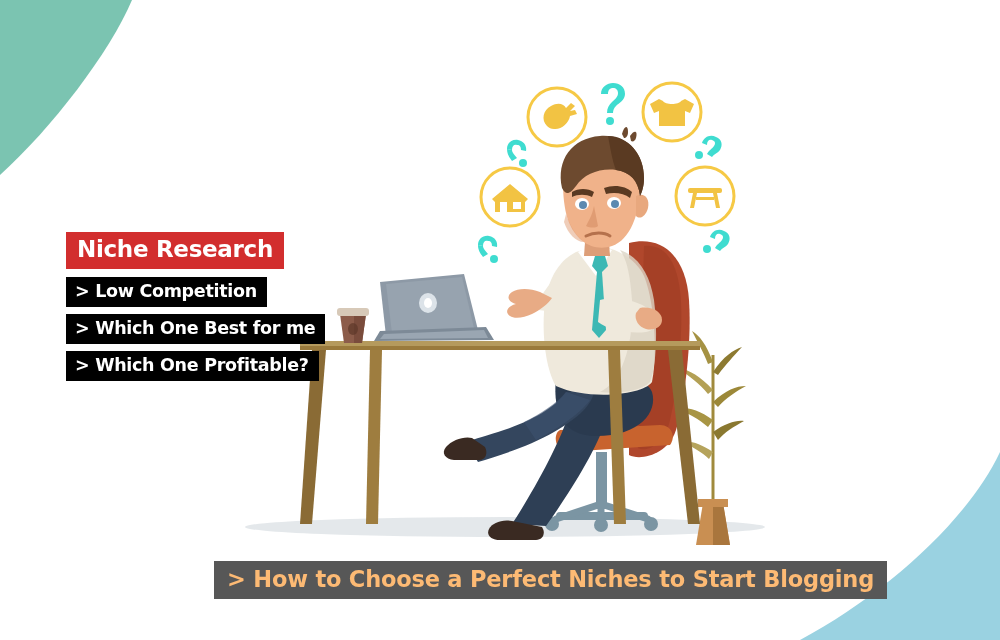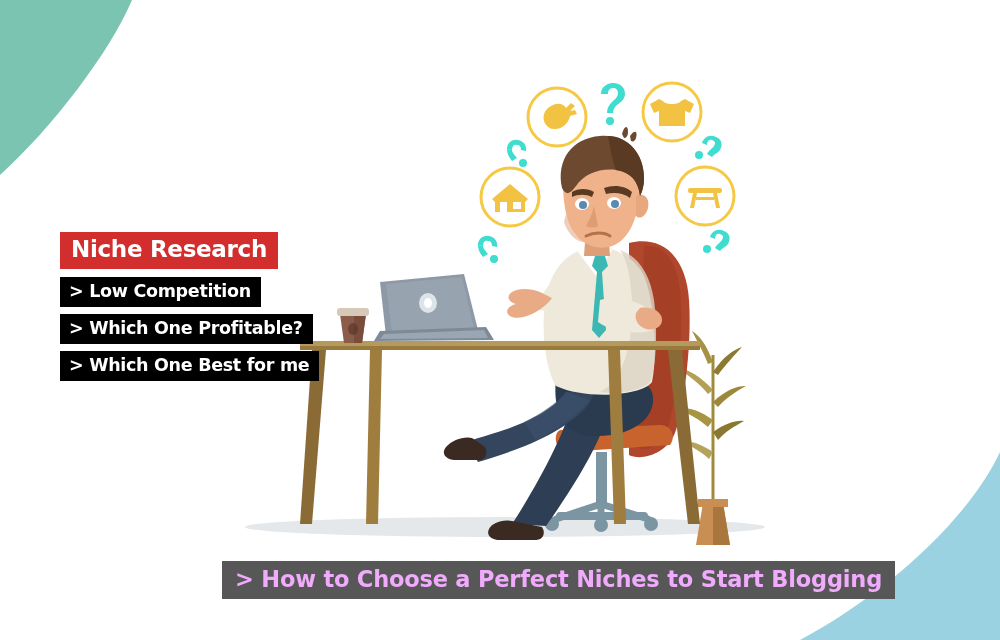--- a/index.html
+++ b/index.html
@@ -22,21 +22,21 @@
     left: 0;
     top: 0;
     width: 1000px;
     height: 640px;
     pointer-events: none;
   }
 
   
   #text-stack {
     position: absolute;
-    left: 60px;
+    left: 66px;
     top: 232px;
     display: flex;
     flex-direction: column;
     align-items: flex-start;
   }
   .label-box {
     display: inline-block;
     color: #ffffff;
     font-family: "DejaVu Sans", sans-serif;
     font-weight: bold;
@@ -57,29 +57,28 @@
     margin-top: 7px;
   }
   #bullet-1 { margin-top: 8px; }
 
   
   #caption {
     position: absolute;
     left: 214px;
     top: 561px;
     background: #575757;
-    color: #f0abfc;
+    color: #fdba74;
     font-family: "DejaVu Sans", sans-serif;
     font-weight: bold;
     font-size: 22.5px;
     line-height: 26px;
     padding: 5px 13px 7px 13px;
     white-space: nowrap;
     letter-spacing: -0.2px;
-    margin-left: 8px;
   }
 
   
   #illustration {
     position: absolute;
     left: 0;
     top: 0;
     width: 1000px;
     height: 640px;
   }
@@ -249,19 +248,19 @@
       <path d="M354,314 L366,314 L362,343 L354,343 Z" fill="#7a4c3c"></path>
       <rect x="337" y="308" width="32" height="8" rx="3" fill="#d7c9b8"></rect>
       <ellipse cx="353" cy="329" rx="5" ry="6" fill="#5d3728" opacity="0.7"></ellipse>
     </g>
 
   </svg>
 
   <div id="text-stack">
     <div class="label-box" id="niche-title">Niche Research</div>
     <div class="label-box bullet-box" id="bullet-1">&gt; Low Competition</div>
+    <div class="label-box bullet-box" id="bullet-3">&gt; Which One Best for me</div>
     <div class="label-box bullet-box" id="bullet-2">&gt; Which One Profitable?</div>
-    <div class="label-box bullet-box" id="bullet-3">&gt; Which One Best for me</div>
   </div>
 
   <div id="caption">&gt; How to Choose a Perfect Niches to Start Blogging</div>
 
 </div>
 
 </body></html>

